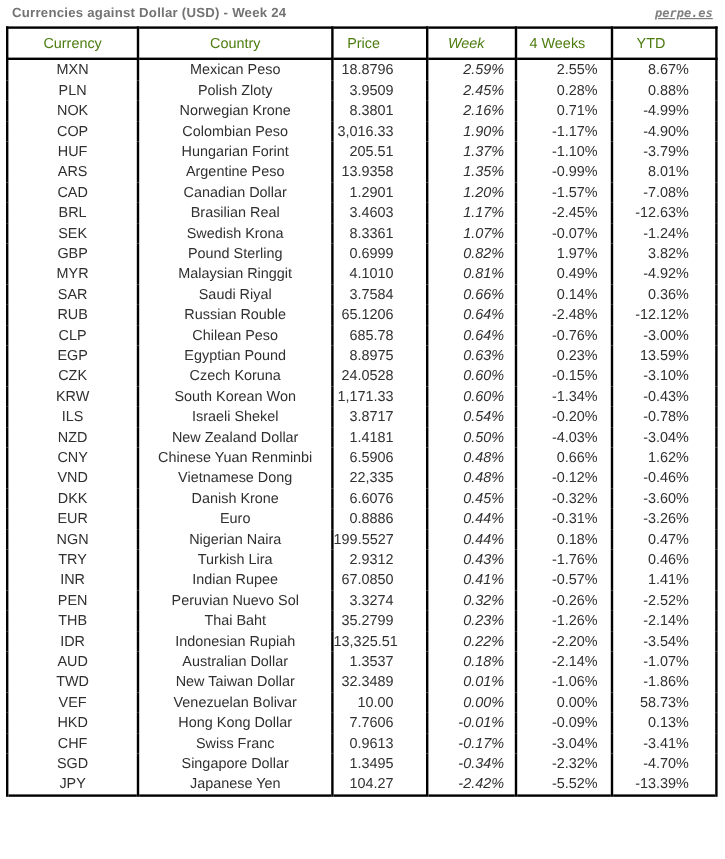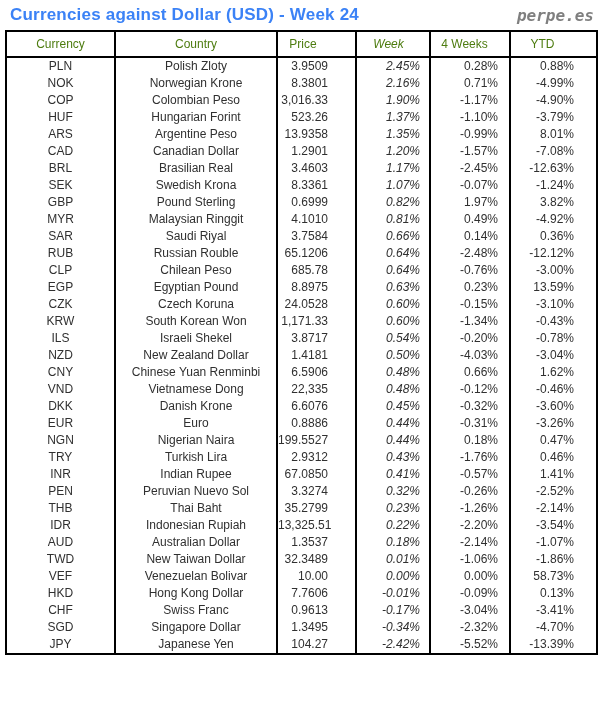--- a/index.html
+++ b/index.html
@@ -20,31 +20,32 @@
   }
   .page { padding: 4px 5px 0 5px; }
   .titlebar {
     width: 591px;
     display: flex;
     justify-content: space-between;
     align-items: flex-end;
     padding: 1px 2px 5px 5px;
   }
   .title {
-    font-size: 17px;
+    font-size: 11px;
     font-weight: bold;
-    color: #3b82f6;
+    color: #737373;
     letter-spacing: 0.2px;
   }
   .brand {
-    font-size: 16px;
+    font-size: 10px;
     font-weight: bold;
     font-style: italic;
     font-family: "DejaVu Sans Mono", monospace;
     color: var(--brand);
+    text-decoration: underline;
   }
   table.fx {
     border-collapse: collapse;
     table-layout: fixed;
     width: 591px;
   }
   table.fx, table.fx th, table.fx td {
     border: 2px solid var(--border);
   }
   table.fx thead th {
@@ -98,20 +99,28 @@
           <th class="c0">Currency</th>
           <th class="c1">Country</th>
           <th class="c2">Price</th>
           <th class="c3">Week</th>
           <th class="c4">4 Weeks</th>
           <th class="c5">YTD</th>
         </tr>
     </thead>
     <tbody>
         <tr>
+          <td class="c0">MXN</td>
+          <td class="c1">Mexican Peso</td>
+          <td class="c2">18.8796</td>
+          <td class="c3 pos">2.59%</td>
+          <td class="c4 pos">2.55%</td>
+          <td class="c5 pos">8.67%</td>
+        </tr>
+        <tr>
           <td class="c0">PLN</td>
           <td class="c1">Polish Zloty</td>
           <td class="c2">3.9509</td>
           <td class="c3 pos">2.45%</td>
           <td class="c4 pos">0.28%</td>
           <td class="c5 pos">0.88%</td>
         </tr>
         <tr>
           <td class="c0">NOK</td>
           <td class="c1">Norwegian Krone</td>
@@ -124,21 +133,21 @@
           <td class="c0">COP</td>
           <td class="c1">Colombian Peso</td>
           <td class="c2">3,016.33</td>
           <td class="c3 pos">1.90%</td>
           <td class="c4 neg">-1.17%</td>
           <td class="c5 neg">-4.90%</td>
         </tr>
         <tr>
           <td class="c0">HUF</td>
           <td class="c1">Hungarian Forint</td>
-          <td class="c2">523.26</td>
+          <td class="c2">205.51</td>
           <td class="c3 pos">1.37%</td>
           <td class="c4 neg">-1.10%</td>
           <td class="c5 neg">-3.79%</td>
         </tr>
         <tr>
           <td class="c0">ARS</td>
           <td class="c1">Argentine Peso</td>
           <td class="c2">13.9358</td>
           <td class="c3 pos">1.35%</td>
           <td class="c4 neg">-0.99%</td>

